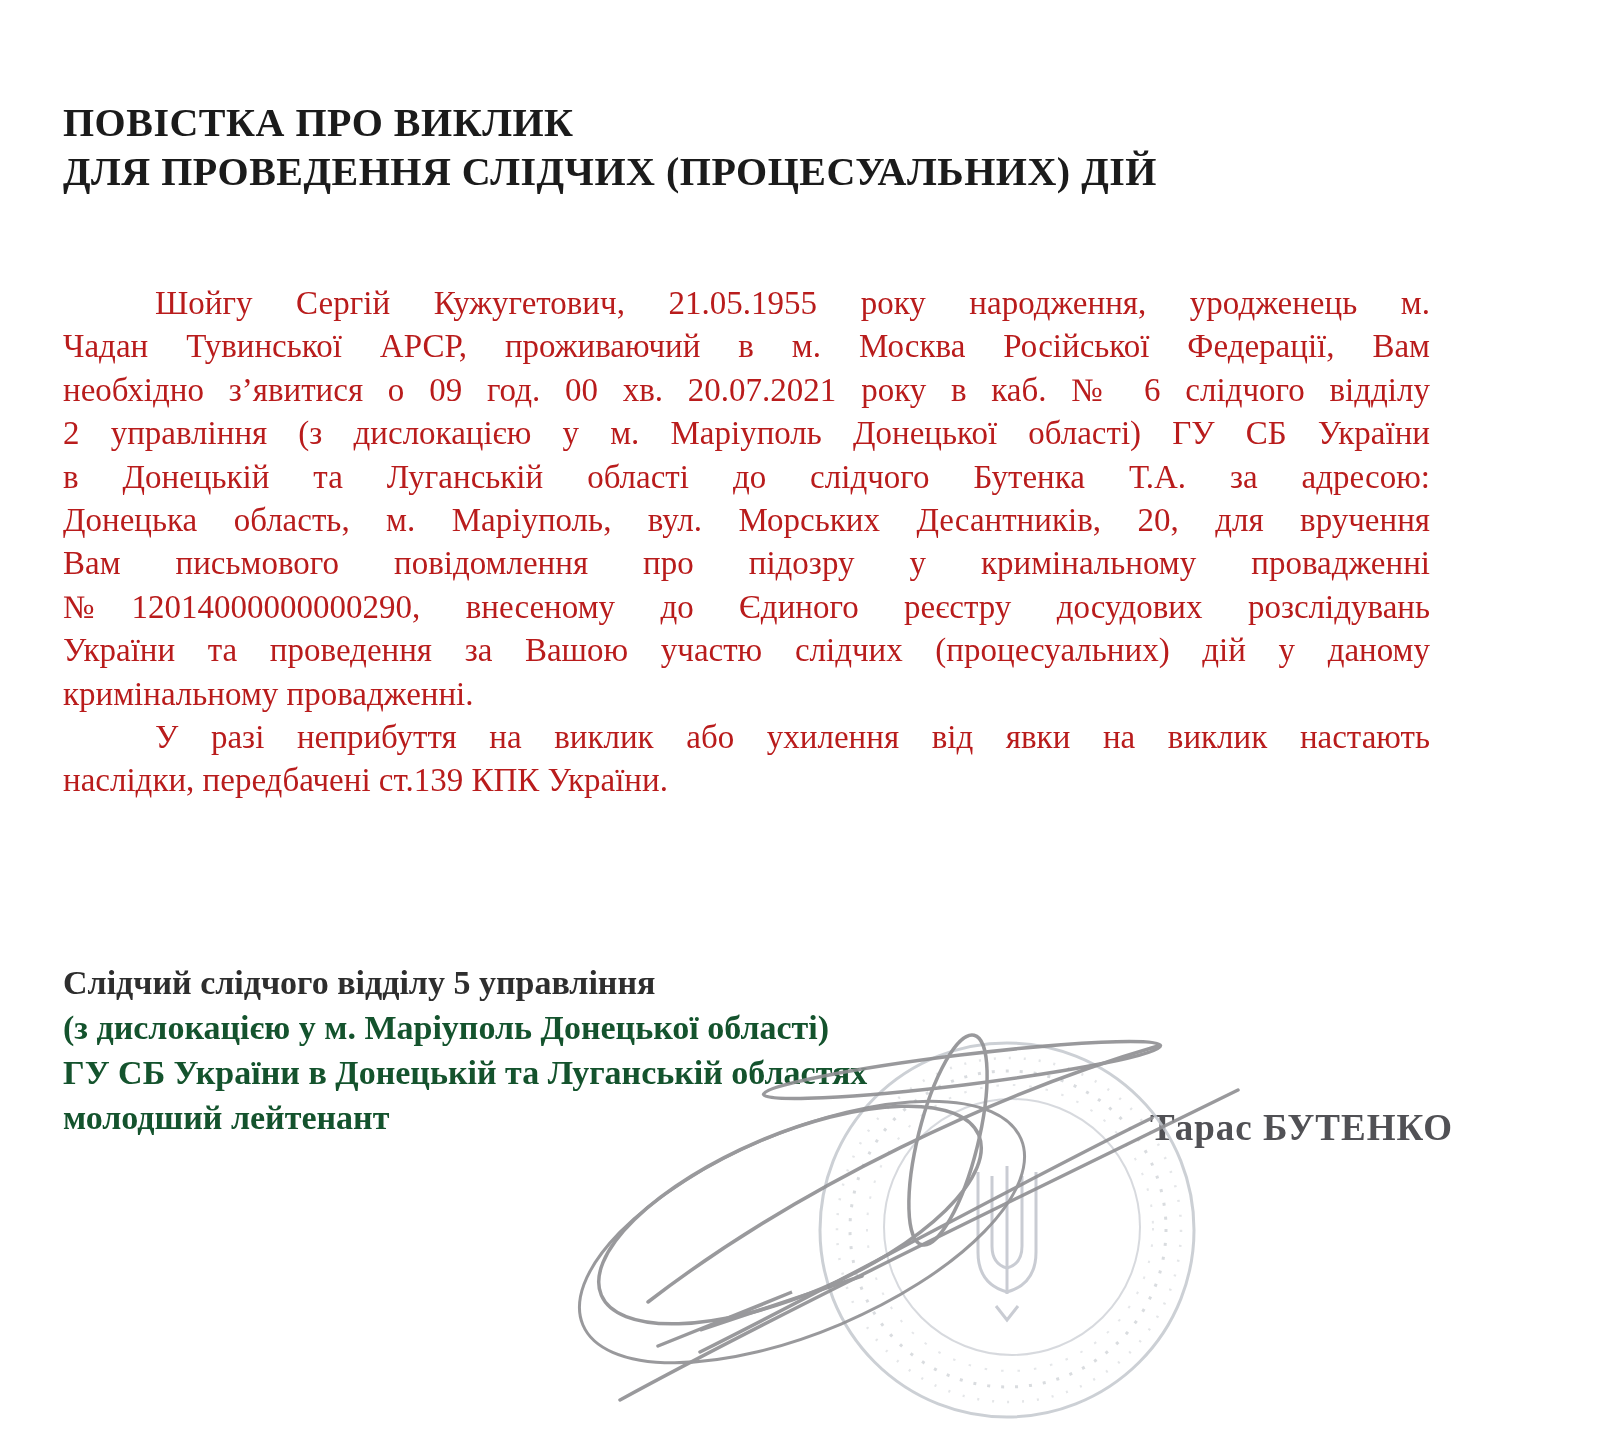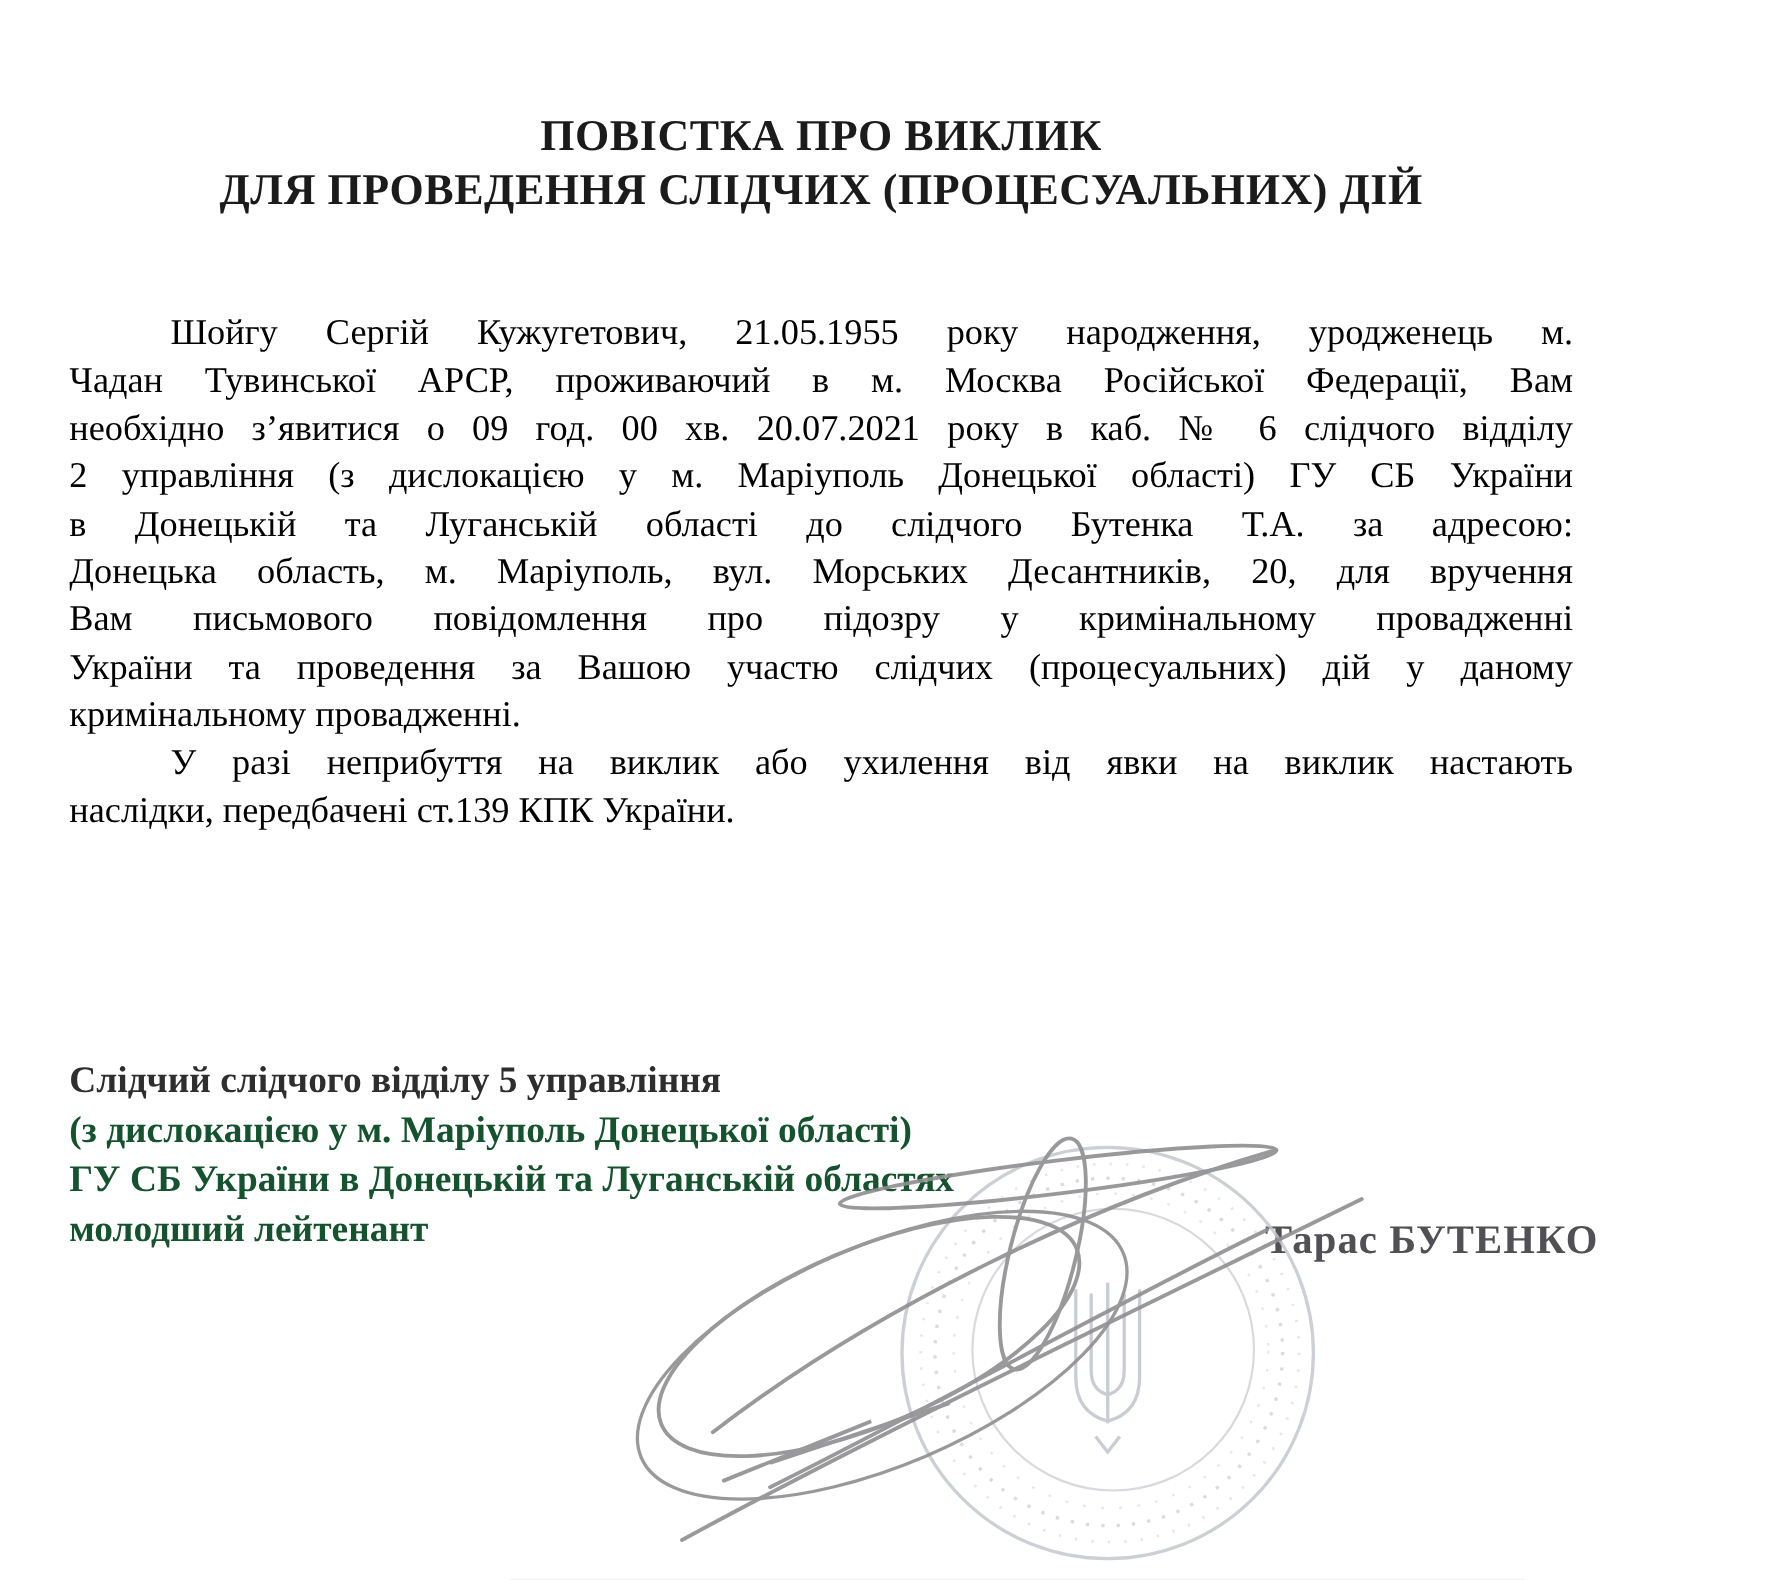--- a/index.html
+++ b/index.html
@@ -6,27 +6,27 @@
   .page{
     position:relative;
     width:1620px;height:1436px;
     background:#ffffff;
     font-family:"Liberation Serif","DejaVu Serif",serif;
     overflow:hidden;
     margin:0 auto;
   }
   .title{
     position:absolute;left:63px;top:98px;width:1367px;
-    text-align:center;font-weight:bold;
+    text-align:left;font-weight:bold;
     font-size:40px;line-height:49px;
     color:#1b1b1b;letter-spacing:.5px;
   }
   .body-text{
     position:absolute;left:63px;top:282px;width:1367px;
-    font-size:33px;color:#000000;
+    font-size:33px;color:#b91c1c;
   }
   .bline{
     height:43.4px;line-height:43.4px;
     text-align:justify;text-align-last:justify;
     overflow:hidden;white-space:nowrap;
   }
   .bline.indent{padding-left:92px;}
   .bline.lastline{text-align-last:left;}
   .sig-block{
     position:absolute;left:63px;top:960px;
@@ -55,20 +55,21 @@
   </div>
 
   <div class="body-text">
     <div class="bline indent">Шойгу Сергій Кужугетович, 21.05.1955 року народження, уродженець м.</div>
     <div class="bline">Чадан Тувинської АРСР, проживаючий в м. Москва Російської Федерації, Вам</div>
     <div class="bline">необхідно з’явитися о 09 год. 00 хв. 20.07.2021 року в каб. № 6 слідчого відділу</div>
     <div class="bline">2 управління (з дислокацією у м. Маріуполь Донецької області)  ГУ СБ України</div>
     <div class="bline">в Донецькій та Луганській області до слідчого Бутенка Т.А. за адресою:</div>
     <div class="bline">Донецька область, м. Маріуполь, вул. Морських Десантників, 20, для  вручення</div>
     <div class="bline">Вам письмового повідомлення про підозру у кримінальному провадженні</div>
+    <div class="bline">№12014000000000290, внесеному до Єдиного реєстру досудових розслідувань</div>
     <div class="bline">України та проведення за Вашою участю слідчих (процесуальних) дій  у даному</div>
     <div class="bline lastline">кримінальному провадженні.</div>
     <div class="bline indent">У разі неприбуття на виклик або ухилення від явки на виклик настають</div>
     <div class="bline lastline">наслідки, передбачені ст.139 КПК України.</div>
   </div>
 
   <div class="sig-block">
     <div class="dark">Слідчий слідчого відділу  5 управління</div>
     <div class="gray">(з дислокацією у м. Маріуполь Донецької області)</div>
     <div class="gray">ГУ СБ України в Донецькій та Луганській областях</div>

